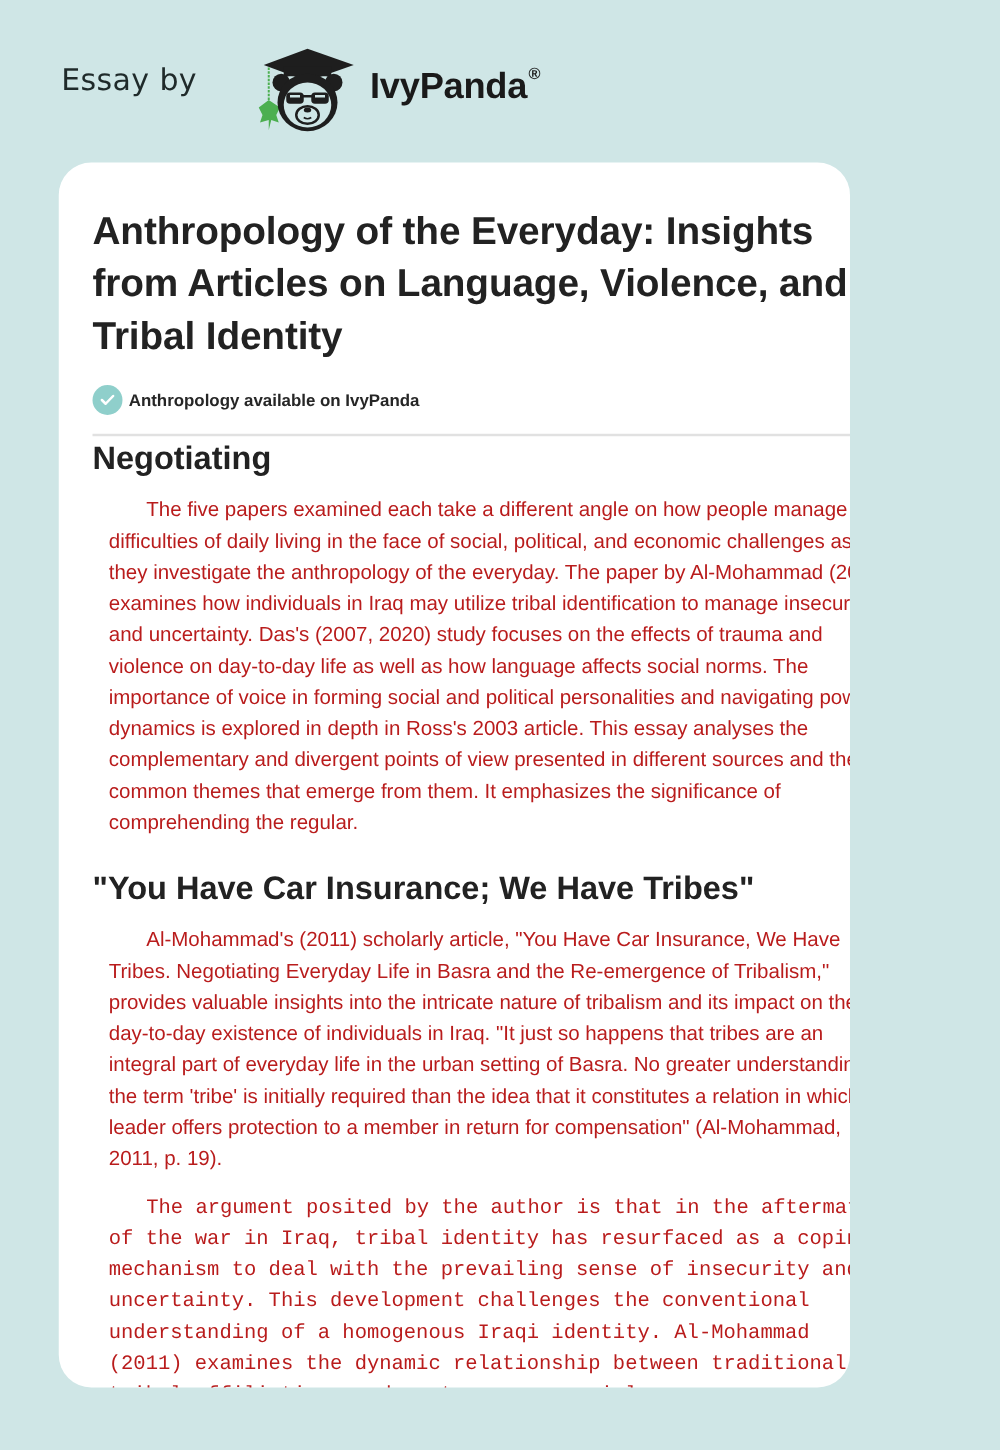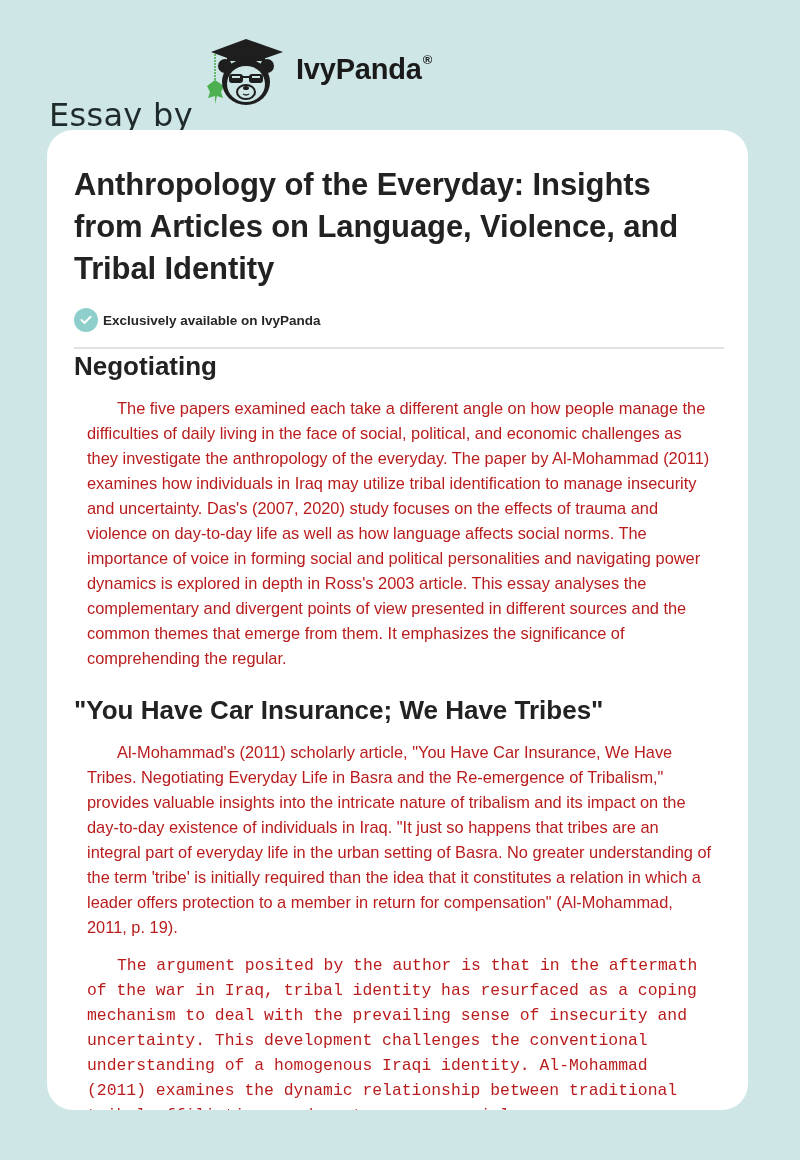--- a/index.html
+++ b/index.html
@@ -20,24 +20,23 @@
     left: 0;
     top: 0;
     width: 800px;
     height: 130px;
   }
   .essay-by {
     position: absolute;
     left: 49px;
     top: 50px;
     font-family: "DejaVu Sans", sans-serif;
-    font-size: 32px;
+    font-size: 24px;
     color: #1f2a2a;
     letter-spacing: 0.3px;
-    margin-top: 46px;
   }
   .logo-icon {
     position: absolute;
     left: 203px;
     top: 36px;
     width: 86px;
     height: 72px;
   }
   .brand {
     position: absolute;
@@ -52,21 +51,21 @@
   .brand sup {
     font-size: 13px;
     position: relative;
     top: -4px;
     margin-left: 1px;
   }
   .card {
     position: absolute;
     left: 47px;
     top: 130px;
-    width: 701px;
+    width: 633px;
     height: 980px;
     background: #ffffff;
     border-radius: 26px;
     overflow: hidden;
   }
   .card-inner {
     position: absolute;
     left: 27px;
     top: 0;
     width: 652px;
@@ -161,21 +160,21 @@
 <div class="card">
   <div class="card-inner">
     <h1 class="title">Anthropology of the Everyday: Insights from Articles on Language, Violence, and Tribal Identity</h1>
 
     <div class="badge">
       <span class="badge-check">
         <svg width="12" height="10" viewBox="0 0 12 10">
             <path d="M1.5,5 L4.5,8 L10.5,1.8" fill="none" stroke="#ffffff" stroke-width="2" stroke-linecap="round" stroke-linejoin="round"></path>
           </svg>
       </span>
-      <span class="badge-text">Exclusively available on IvyPanda</span>
+      <span class="badge-text">Anthropology available on IvyPanda</span>
     </div>
 
     <div class="divider"></div>
 
     <h2 class="section s1">Negotiating</h2>
     <p class="para p-first">The five papers examined each take a different angle on how people manage the difficulties of daily living in the face of social, political, and economic challenges as they investigate the anthropology of the everyday. The paper by Al-Mohammad (2011) examines how individuals in Iraq may utilize tribal identification to manage insecurity and uncertainty. Das's (2007, 2020) study focuses on the effects of trauma and violence on day-to-day life as well as how language affects social norms. The importance of voice in forming social and political personalities and navigating power dynamics is explored in depth in Ross's 2003 article. This essay analyses the complementary and divergent points of view presented in different sources and the common themes that emerge from them. It emphasizes the significance of comprehending the regular.</p>
 
     <h2 class="section s2" style="margin-top:22px;">"You Have Car Insurance; We Have Tribes"</h2>
     <p class="para p-first">Al-Mohammad's (2011) scholarly article, "You Have Car Insurance, We Have Tribes. Negotiating Everyday Life in Basra and the Re-emergence of Tribalism," provides valuable insights into the intricate nature of tribalism and its impact on the day-to-day existence of individuals in Iraq. "It just so happens that tribes are an integral part of everyday life in the urban setting of Basra. No greater understanding of the term 'tribe' is initially required than the idea that it constitutes a relation in which a leader offers protection to a member in return for compensation" (Al-Mohammad, 2011, p. 19).</p>
     <p class="para p-gap">The argument posited by the author is that in the aftermath of the war in Iraq, tribal identity has resurfaced as a coping mechanism to deal with the prevailing sense of insecurity and uncertainty. This development challenges the conventional understanding of a homogenous Iraqi identity. Al-Mohammad (2011) examines the dynamic relationship between traditional tribal affiliations and contemporary social</p>

